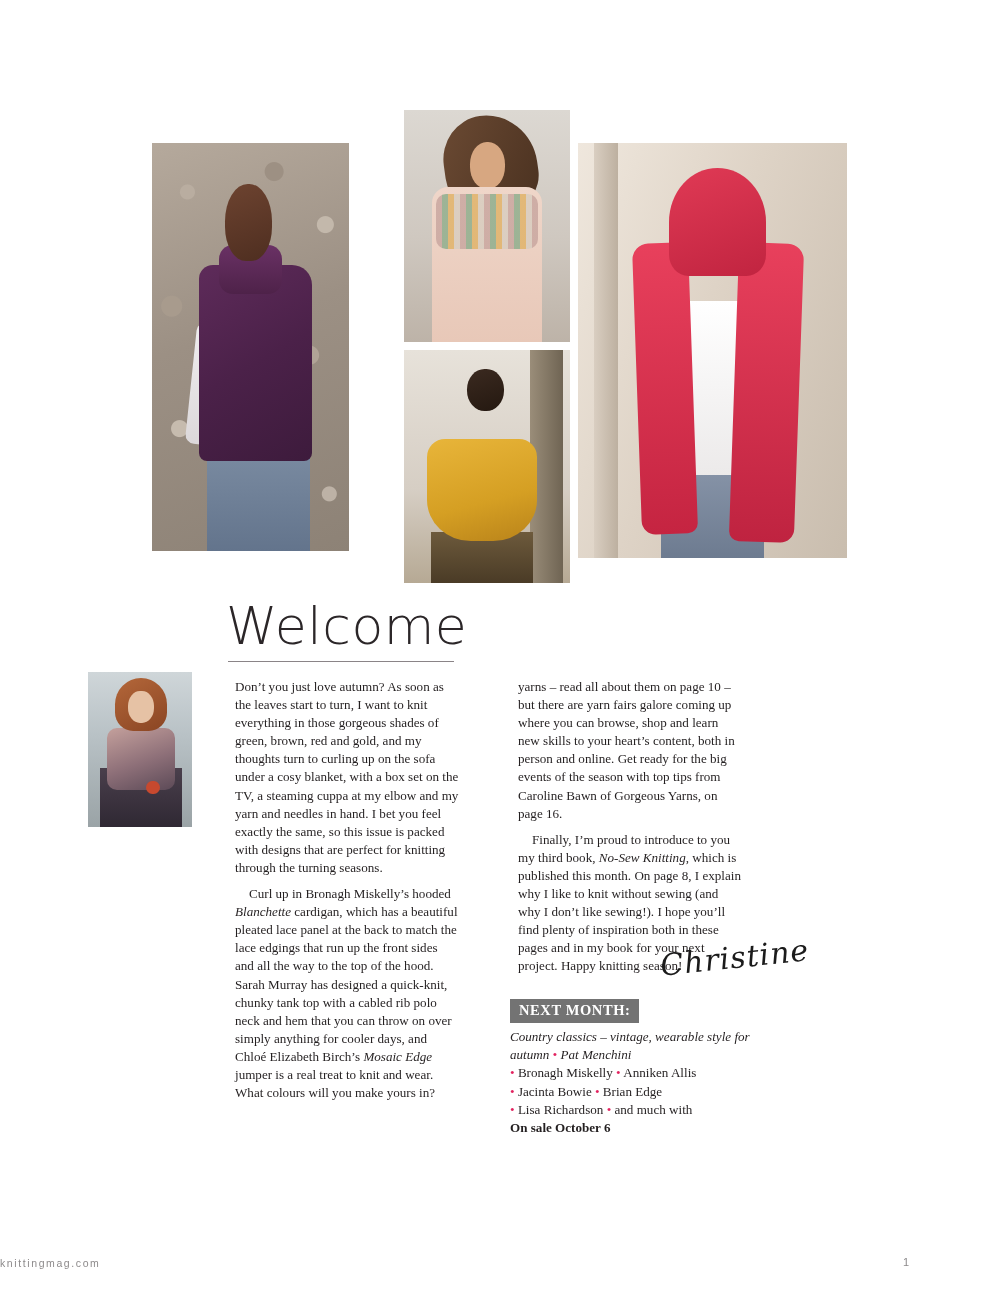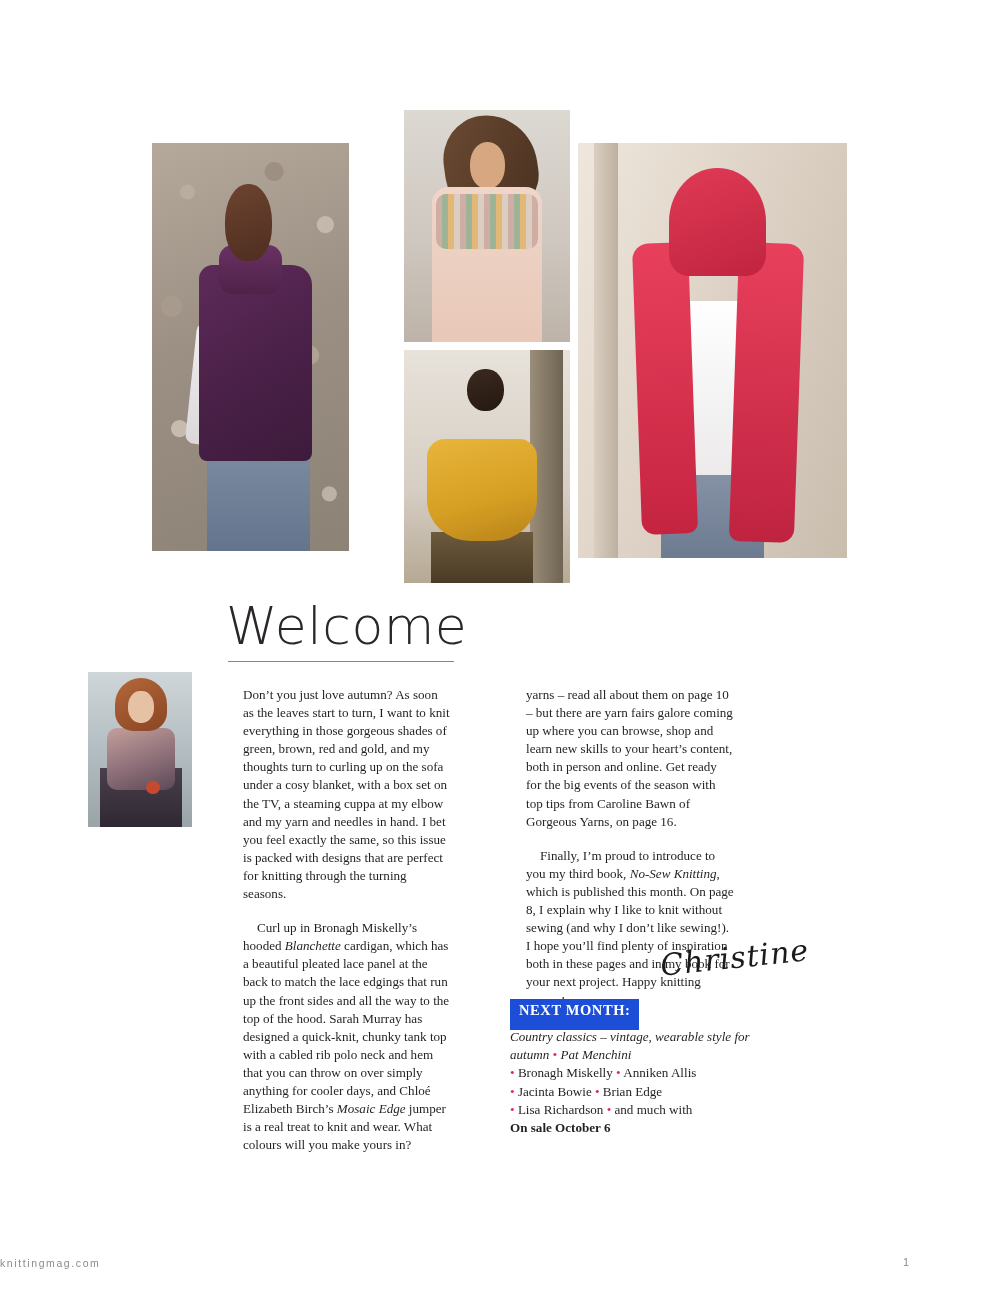--- a/index.html
+++ b/index.html
@@ -227,21 +227,21 @@
   .col {
     position: absolute;
     width: 240px;
     font-size: 13.1px;
     line-height: 18.1px;
     color: #231f20;
     text-align: left;
   }
   #col-left  { left: 227px; top: 670px; }
   #col-right { left: 510px; top: 670px; }
-  .col p { margin: 16px; }
+  .col p { margin: 8px; }
   .col p.indent { text-indent: 14px; }
   .col em { font-style: italic; font-family: Liberation Serif, serif; }
 
   
   #signature {
     position: absolute;
     left: 660px;
     top: 940px;
     font-family: "DejaVu Serif", serif;
     font-style: italic;
@@ -249,27 +249,27 @@
     color: #1b1b1b;
     transform: rotate(-6deg);
     letter-spacing: 1px;
   }
 
   
   #next-month-banner {
     position: absolute;
     left: 510px;
     top: 999px;
-    background: #1d4ed8;
+    background: #737373;
     color: #ffffff;
     font-family: "Liberation Serif", serif;
     font-weight: bold;
     font-size: 14.5px;
     letter-spacing: 0.6px;
-    padding: 3px 9px 11px 9px;
+    padding: 3px 9px 4px 9px;
   }
   #next-month-list {
     position: absolute;
     left: 510px;
     top: 1028px;
     width: 245px;
     font-size: 13.1px;
     line-height: 18.2px;
   }
   #next-month-list .lead { font-style: italic; }

